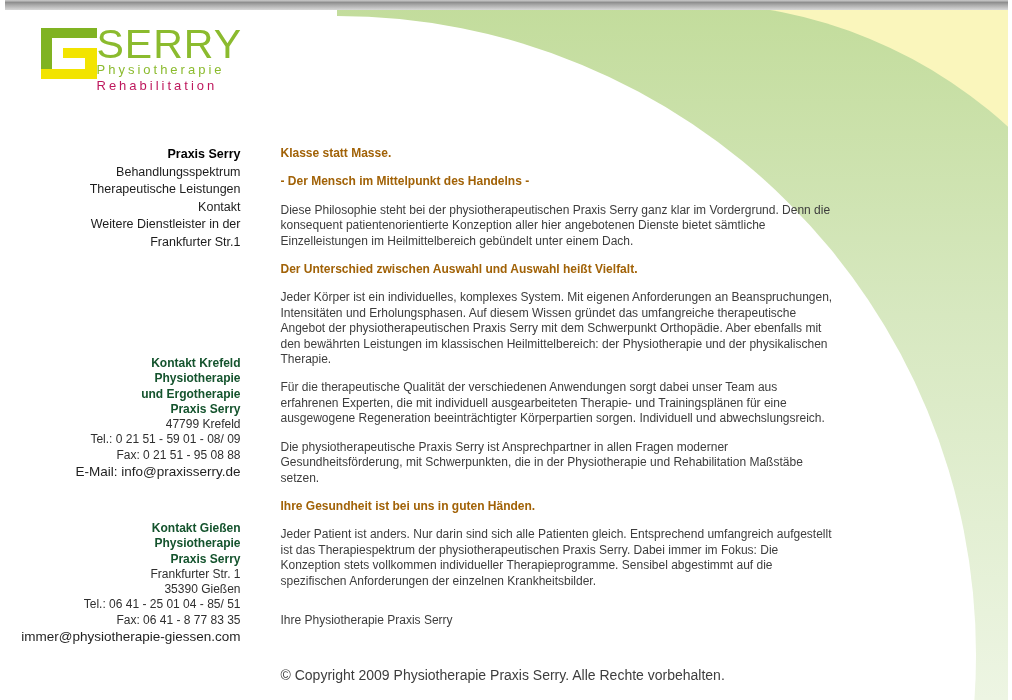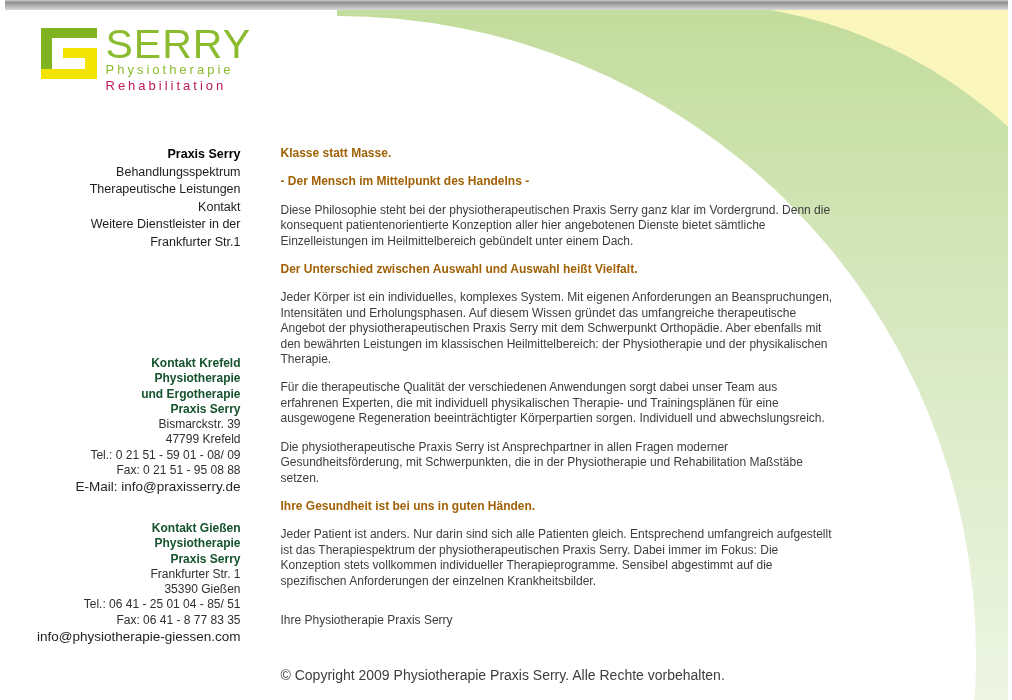--- a/index.html
+++ b/index.html
@@ -3,21 +3,21 @@
 <meta charset="utf-8">
 <style>
   html,body{margin:0;padding:0;background:#ffffff;}
   body{font-family:"Liberation Sans", sans-serif; -webkit-font-smoothing:antialiased;}
   .page{position:relative;width:1003px;height:700px;margin:0 auto;background:#fff;overflow:hidden;}
   .topbar{position:absolute;left:0;top:0;width:100%;height:10px;z-index:4;
           background:linear-gradient(180deg,#cdcdcd 0%,#8f8f8f 25%,#aaaaaa 50%,#d8d8d8 100%);}
   .bg{position:absolute;left:0;top:0;width:1003px;height:700px;z-index:1;}
 
   
-  .logo{position:absolute;left:36px;top:28px;display:flex;gap:9px;z-index:6;text-decoration:none;cursor:pointer;}
+  .logo{position:absolute;left:36px;top:28px;display:flex;z-index:6;text-decoration:none;cursor:pointer;}
   .mark{position:relative;width:56px;height:51px;flex:0 0 56px;}
   .mark div{position:absolute;}
   .m-top   {left:0;  top:0;  width:56px;height:10px;background:#80b322;}
   .m-left  {left:0;  top:10px;width:11px;height:31px;background:#80b322;}
   .m-mid   {left:22px;top:20px;width:34px;height:10px;background:#f2e400;}
   .m-right {left:44px;top:20px;width:12px;height:31px;background:#f2e400;}
   .m-bottom{left:0;  top:41px;width:56px;height:10px;background:#f2e400;}
   .logo-name{font-size:41px;line-height:33px;letter-spacing:1px;color:#8bbb2e;font-weight:400;}
   .logo-sub1,.logo-sub2{font-size:13px;line-height:15px;letter-spacing:3px;margin-top:1px;}
   .logo-sub1{color:#8bbb2e;}
@@ -84,45 +84,44 @@
     <a href="#">Therapeutische Leistungen</a>
     <a href="#">Kontakt</a>
     <a href="#" class="wrap">Weitere Dienstleister in der Frankfurter Str.1</a>
   </nav>
 
   <div class="contact" id="contact-krefeld">
     <div class="b">Kontakt Krefeld</div>
     <div class="b">Physiotherapie</div>
     <div class="b">und Ergotherapie</div>
     <div class="b">Praxis Serry</div>
-    <div>Bismarckstr. 39</div>
     <div>47799 Krefeld</div>
     <div>Tel.: 0 21 51 - 59 01 - 08/ 09</div>
     <div>Fax: 0 21 51 - 95 08 88</div>
     <a href="#" class="email">E-Mail: info@praxisserry.de</a>
   </div>
 
   <div class="contact" id="contact-giessen">
     <div class="b">Kontakt Gießen</div>
     <div class="b">Physiotherapie</div>
     <div class="b">Praxis Serry</div>
     <div>Frankfurter Str. 1</div>
     <div>35390 Gießen</div>
     <div>Tel.: 06 41 - 25 01 04 - 85/ 51</div>
     <div>Fax: 06 41 - 8 77 83 35</div>
-    <a href="#" class="email">info@physiotherapie-giessen.com</a>
+    <a href="#" class="email">immer@physiotherapie-giessen.com</a>
   </div>
 
   <main class="main">
     <p class="b">Klasse statt Masse.</p>
     <p class="b">- Der Mensch im Mittelpunkt des Handelns -</p>
     <p>Diese Philosophie steht bei der physiotherapeutischen Praxis Serry ganz klar im Vordergrund. Denn die konsequent patientenorientierte Konzeption aller hier angebotenen Dienste bietet sämtliche Einzelleistungen im Heilmittelbereich gebündelt unter einem Dach.</p>
     <p class="b">Der Unterschied zwischen Auswahl und Auswahl heißt Vielfalt.</p>
     <p>Jeder Körper ist ein individuelles, komplexes System. Mit eigenen Anforderungen an Beanspruchungen, Intensitäten und Erholungsphasen. Auf diesem Wissen gründet das umfangreiche therapeutische Angebot der physiotherapeutischen Praxis Serry mit dem Schwerpunkt Orthopädie. Aber ebenfalls mit den bewährten Leistungen im klassischen Heilmittelbereich: der Physiotherapie und der physikalischen Therapie.</p>
-    <p>Für die therapeutische Qualität der verschiedenen Anwendungen sorgt dabei unser Team aus erfahrenen Experten, die mit individuell physikalischen Therapie- und Trainingsplänen für eine ausgewogene Regeneration beeinträchtigter Körperpartien sorgen. Individuell und abwechslungsreich.</p>
+    <p>Für die therapeutische Qualität der verschiedenen Anwendungen sorgt dabei unser Team aus erfahrenen Experten, die mit individuell ausgearbeiteten Therapie- und Trainingsplänen für eine ausgewogene Regeneration beeinträchtigter Körperpartien sorgen. Individuell und abwechslungsreich.</p>
     <p>Die physiotherapeutische Praxis Serry ist Ansprechpartner in allen Fragen moderner Gesundheitsförderung, mit Schwerpunkten, die in der Physiotherapie und Rehabilitation Maßstäbe setzen.</p>
     <p class="b">Ihre Gesundheit ist bei uns in guten Händen.</p>
     <p>Jeder Patient ist anders. Nur darin sind sich alle Patienten gleich. Entsprechend umfangreich aufgestellt ist das Therapiespektrum der physiotherapeutischen Praxis Serry. Dabei immer im Fokus: Die Konzeption stets vollkommen individueller Therapieprogramme. Sensibel abgestimmt auf die spezifischen Anforderungen der einzelnen Krankheitsbilder.</p>
     <p class="closing">Ihre Physiotherapie Praxis Serry</p>
   </main>
 
   <div class="footer">© Copyright 2009 Physiotherapie Praxis Serry. Alle Rechte vorbehalten.</div>
 
 </div>
 

